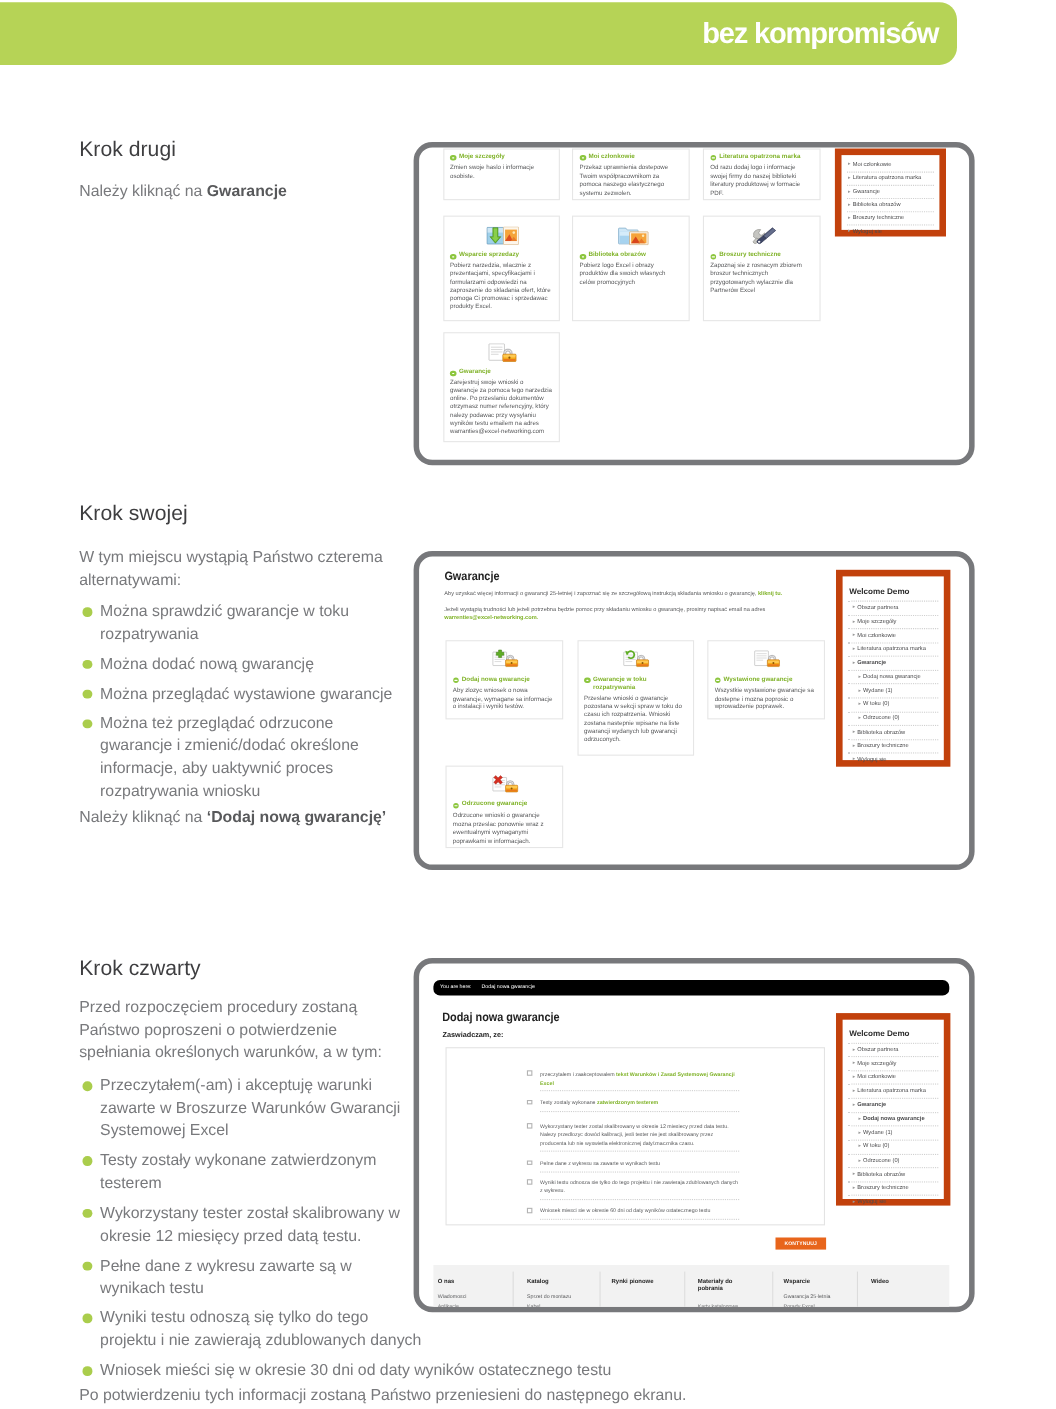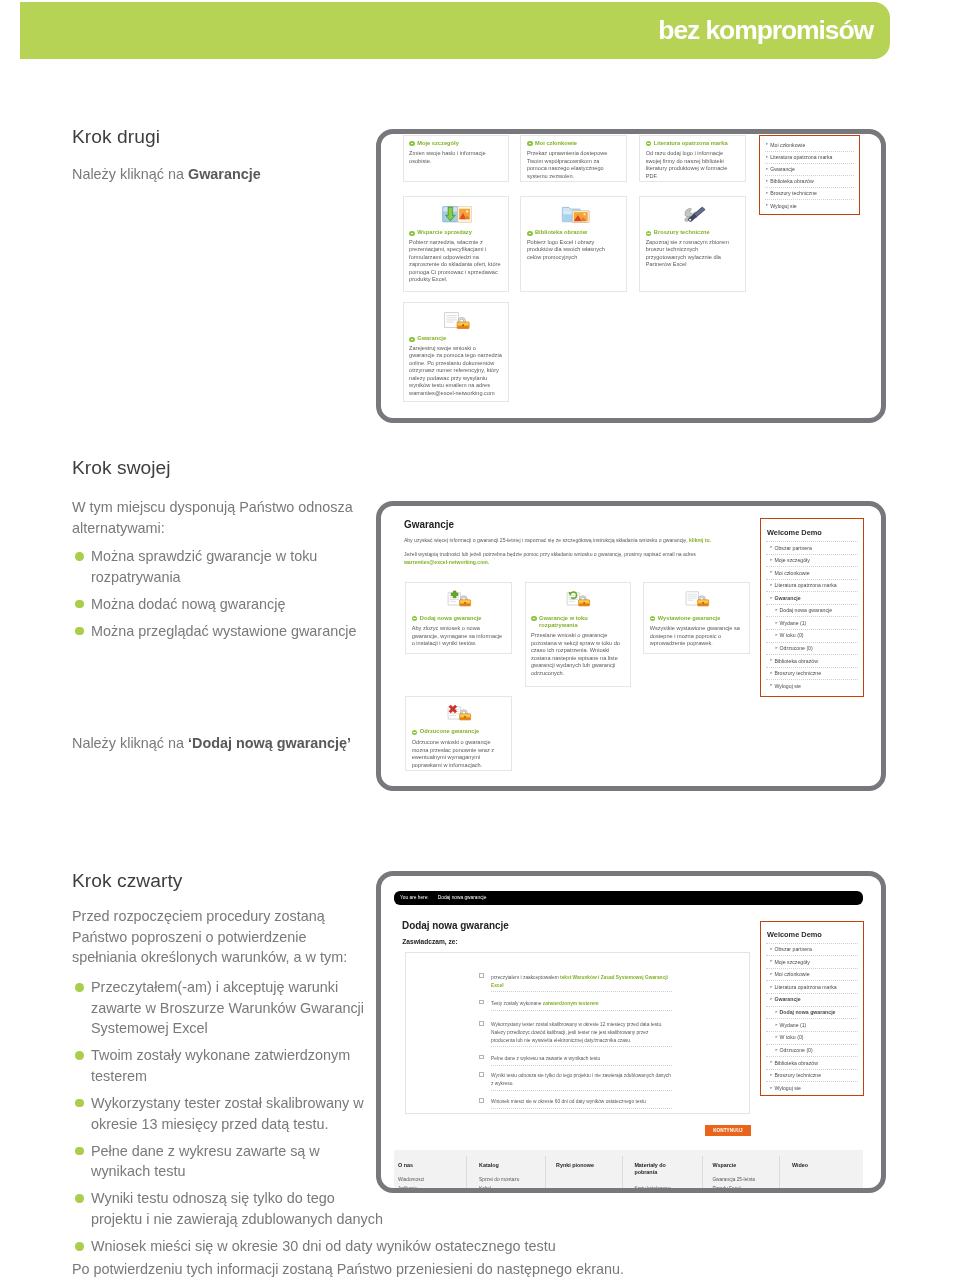--- a/index.html
+++ b/index.html
@@ -1,20 +1,20 @@
 <!DOCTYPE html>
 <html><head>
 <meta charset="utf-8">
 <style>
   html,body{margin:0;padding:0;background:#fff;}
   body{width:960px;height:1281px;font-family:"Liberation Sans",sans-serif;overflow:hidden;position:relative;}
   *{box-sizing:border-box;}
 
   
-  .green-band{position:absolute;left:0;top:2px;width:870px;height:57px;background:#b6d356;border-radius:0 16px 16px 0;margin-left:20px;}
+  .green-band{position:absolute;left:0;top:2px;width:870px;height:57px;background:#b6d356;border-radius:0 16px 16px 0;}
   .band-title{position:absolute;right:17px;top:13px;color:#fff;font-size:26.5px;font-weight:bold;letter-spacing:-1.1px;}
 
   
   .sec-title{position:absolute;left:72px;color:#3e3e40;font-size:19.2px;font-weight:400;letter-spacing:0.05px;white-space:nowrap;}
   .sec-text{position:absolute;left:72px;color:#78797c;font-size:14.4px;line-height:20.6px;}
   .sec-text b{font-weight:bold;color:#58595b;}
   ul.bullets{position:absolute;left:72px;list-style:none;margin:0;padding:0;color:#78797c;font-size:14.4px;line-height:20.6px;}
   ul.bullets li{position:relative;padding-left:19px;margin-bottom:6.5px;}
   ul.bullets li:before{content:"";position:absolute;left:3px;top:6px;width:8.5px;height:8.5px;border-radius:50%;background:#aacd4c;}
 
@@ -22,21 +22,21 @@
   .frame{position:absolute;border:5px solid #77787b;border-radius:17px;background:#fff;overflow:hidden;}
   .shot{position:absolute;left:0;top:0;font-family:"Liberation Sans",sans-serif;color:#4b4b4d;}
 
   
   .card{position:absolute;border:1px solid #e6e6e6;background:#fff;}
   .ctitle{position:absolute;color:#7fb227;font-weight:bold;font-size:5.7px;line-height:7.2px;letter-spacing:0.02px;}
   .cbullet{position:absolute;width:5.3px;height:5.3px;border-radius:50%;background:#8cc63e;}
   .cbullet:after{content:"";position:absolute;left:1.35px;top:2.1px;width:2.6px;height:1.1px;background:#fff;border-radius:0.4px;}
   .cbody{position:absolute;color:#58595b;font-size:5.6px;line-height:7.55px;}
 
-  .navbox{position:absolute;border:1px solid #c2410c;background:#fff;}
+  .navbox{position:absolute;border:6px solid #c2410c;background:#fff;}
   .navitem{position:absolute;color:#4b4b4d;font-size:5.2px;white-space:nowrap;}
   .navitem.b{font-weight:bold;}
   .navtitle{position:absolute;color:#2b2b2b;font-size:7.4px;font-weight:bold;white-space:nowrap;}
   .navrule{position:absolute;border-top:1px dotted #cfcfcf;left:0;right:0;}
   .navarrow{position:absolute;color:#9a9a9a;font-size:4.6px;line-height:1;}
 
   .shot-h1{position:absolute;color:#222;font-size:11px;font-weight:bold;white-space:nowrap;transform:scaleX(0.9);transform-origin:left top;}
   .shot-h2{position:absolute;color:#222;font-size:6.6px;font-weight:bold;white-space:nowrap;}
   .shot-p{position:absolute;color:#58595b;font-size:5.1px;line-height:7.4px;}
   .glink{color:#7fb227;font-weight:bold;}
@@ -58,34 +58,35 @@
 <body>
 
 <div class="green-band">
   <div class="band-title">bez kompromisów</div>
 </div>
 
 <div class="sec-title" style="top:126px">Krok drugi</div>
 <div class="sec-text" style="top:164px"><span>Należy kliknąć na </span><b>Gwarancje</b></div>
 
 <div class="sec-title" style="top:457px">Krok swojej</div>
-<div class="sec-text" style="top:497px;width:300px">W tym miejscu dysponują Państwo odnosza alternatywami:</div>
+<div class="sec-text" style="top:497px;width:300px">W tym miejscu wystąpią Państwo czterema alternatywami:</div>
 <ul class="bullets" style="top:546px;width:300px" id="s3b">
     <li>Można sprawdzić gwarancje w toku rozpatrywania</li>
     <li>Można dodać nową gwarancję</li>
     <li>Można przeglądać wystawione gwarancje</li>
+    <li>Można też przeglądać odrzucone gwarancje i zmienić/dodać określone informacje, aby uaktywnić proces rozpatrywania wniosku</li>
   </ul>
 <div class="sec-text" style="top:733px;width:330px"><span>Należy kliknąć na </span><b>‘Dodaj nową gwarancję’</b></div>
 
 <div class="sec-title" style="top:870px">Krok czwarty</div>
 <div class="sec-text" style="top:906px;width:290px">Przed rozpoczęciem procedury zostaną Państwo poproszeni o potwierdzenie spełniania określonych warunków, a w tym:</div>
 <ul class="bullets" style="top:977px;width:305px" id="s4b">
     <li style="width: 300px;">Przeczytałem(-am) i akceptuję warunki zawarte w Broszurze Warunków Gwarancji Systemowej Excel</li>
-    <li style="width: 300px;">Twoim zostały wykonane zatwierdzonym testerem</li>
-    <li style="width: 300px;">Wykorzystany tester został skalibrowany w okresie 13 miesięcy przed datą testu.</li>
+    <li style="width: 300px;">Testy zostały wykonane zatwierdzonym testerem</li>
+    <li style="width: 300px;">Wykorzystany tester został skalibrowany w okresie 12 miesięcy przed datą testu.</li>
     <li style="width: 300px;">Pełne dane z wykresu zawarte są w wynikach testu</li>
     <li style="width: 315px;">Wyniki testu odnoszą się tylko do tego projektu i nie zawierają zdublowanych danych</li>
     <li style="width: 520px;">Wniosek mieści się w okresie 30 dni od daty wyników ostatecznego testu</li>
   </ul>
 <div class="sec-text" style="top:1259px;width:620px">Po potwierdzeniu tych informacji zostaną Państwo przeniesieni do następnego ekranu.</div>
 
 <div class="frame" style="left:376px;top:129px;width:510px;height:294px">
   <div class="shot" id="shot1" style="width:500px;height:284px">
       <div class="card" style="left:21.6px;top:1px;width:106.8px;height:47px">
         <div class="cbullet" style="left:5.9px;top:5.2px"></div>

